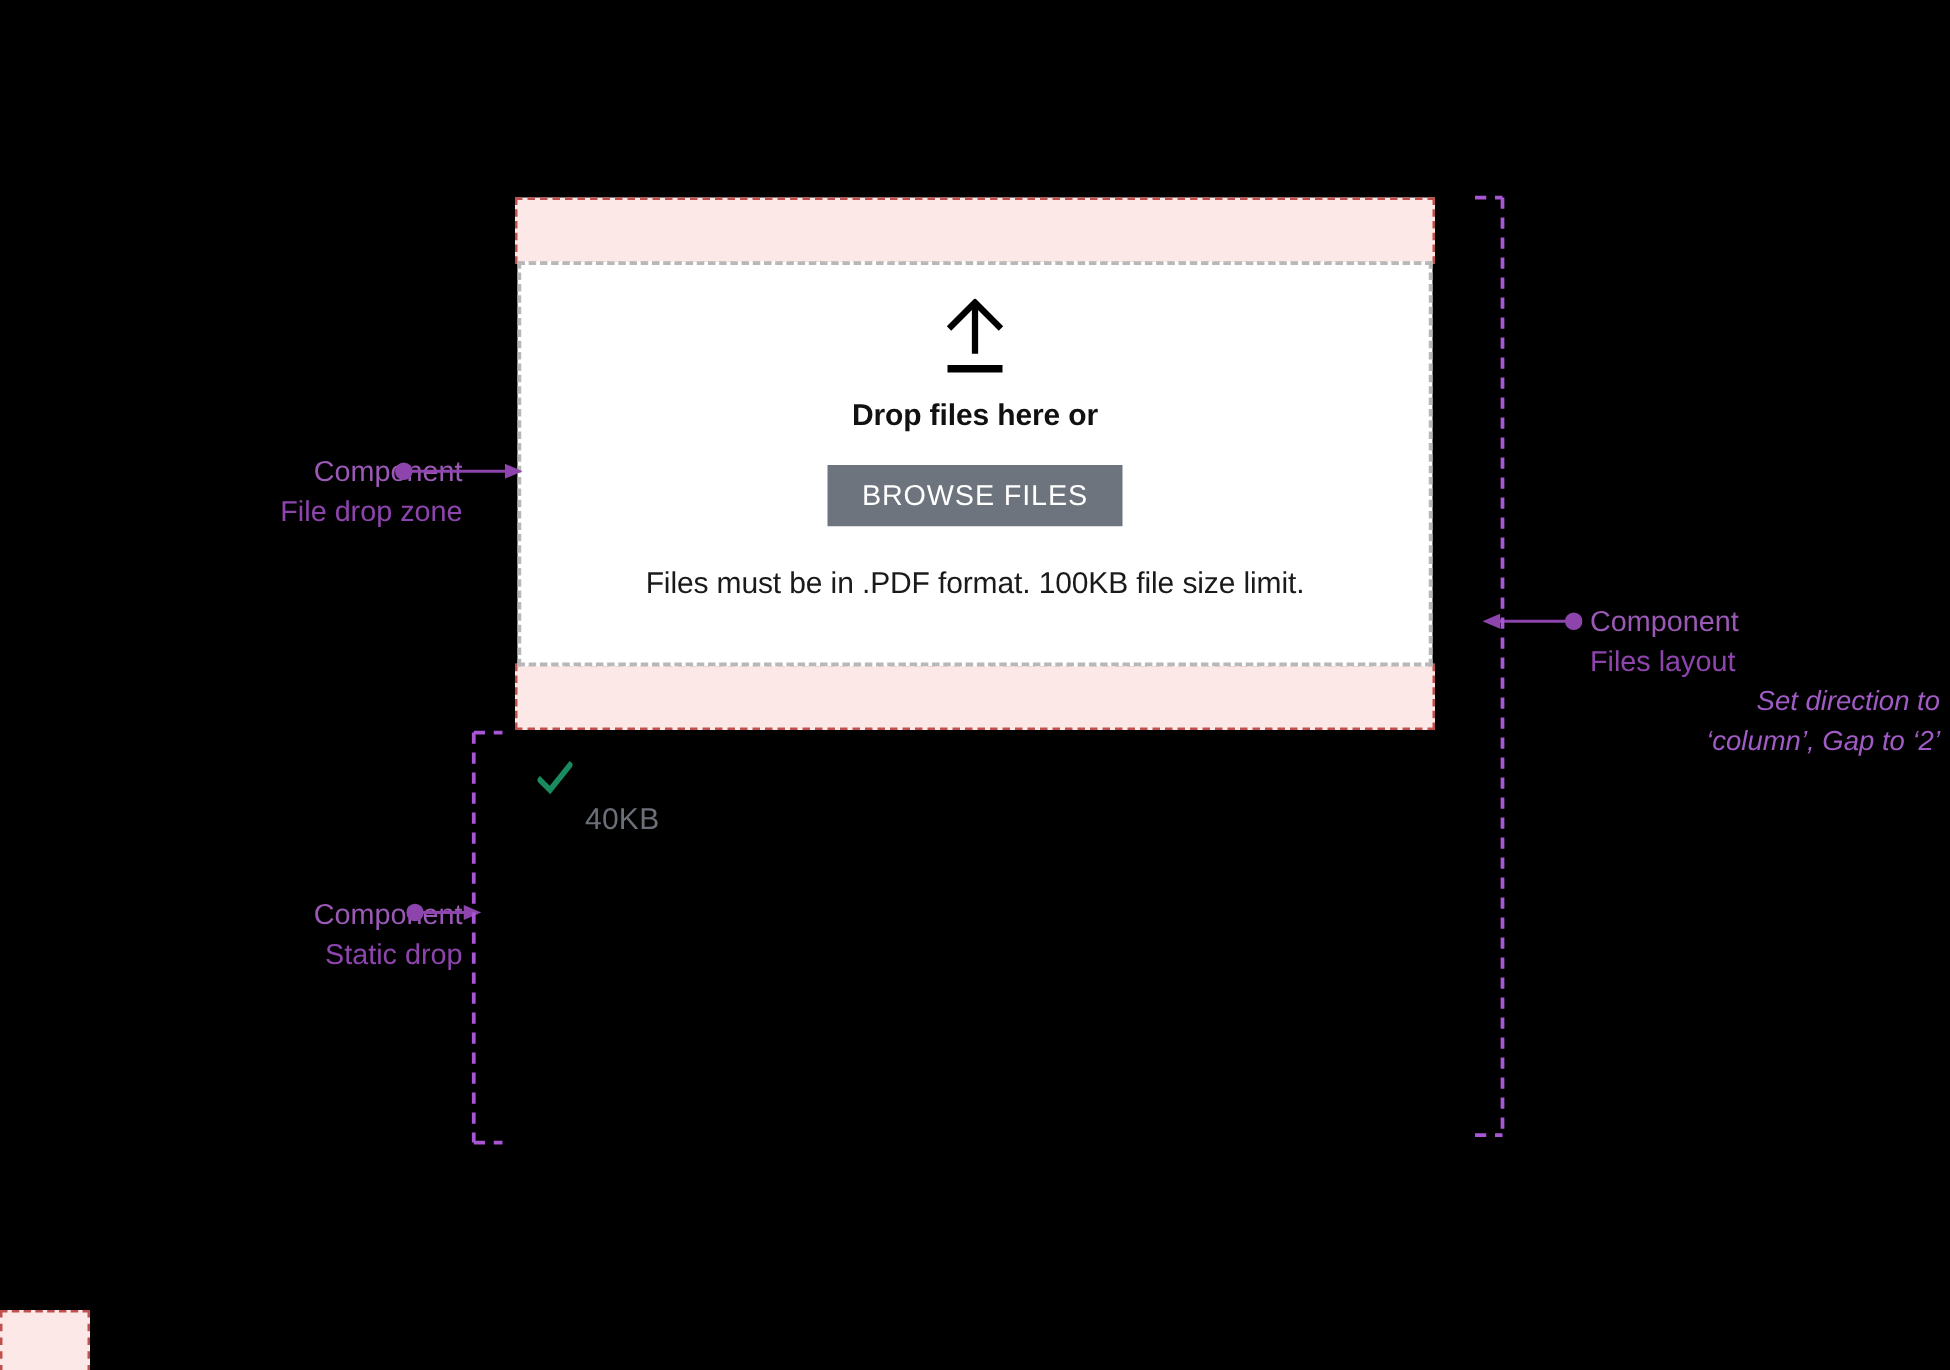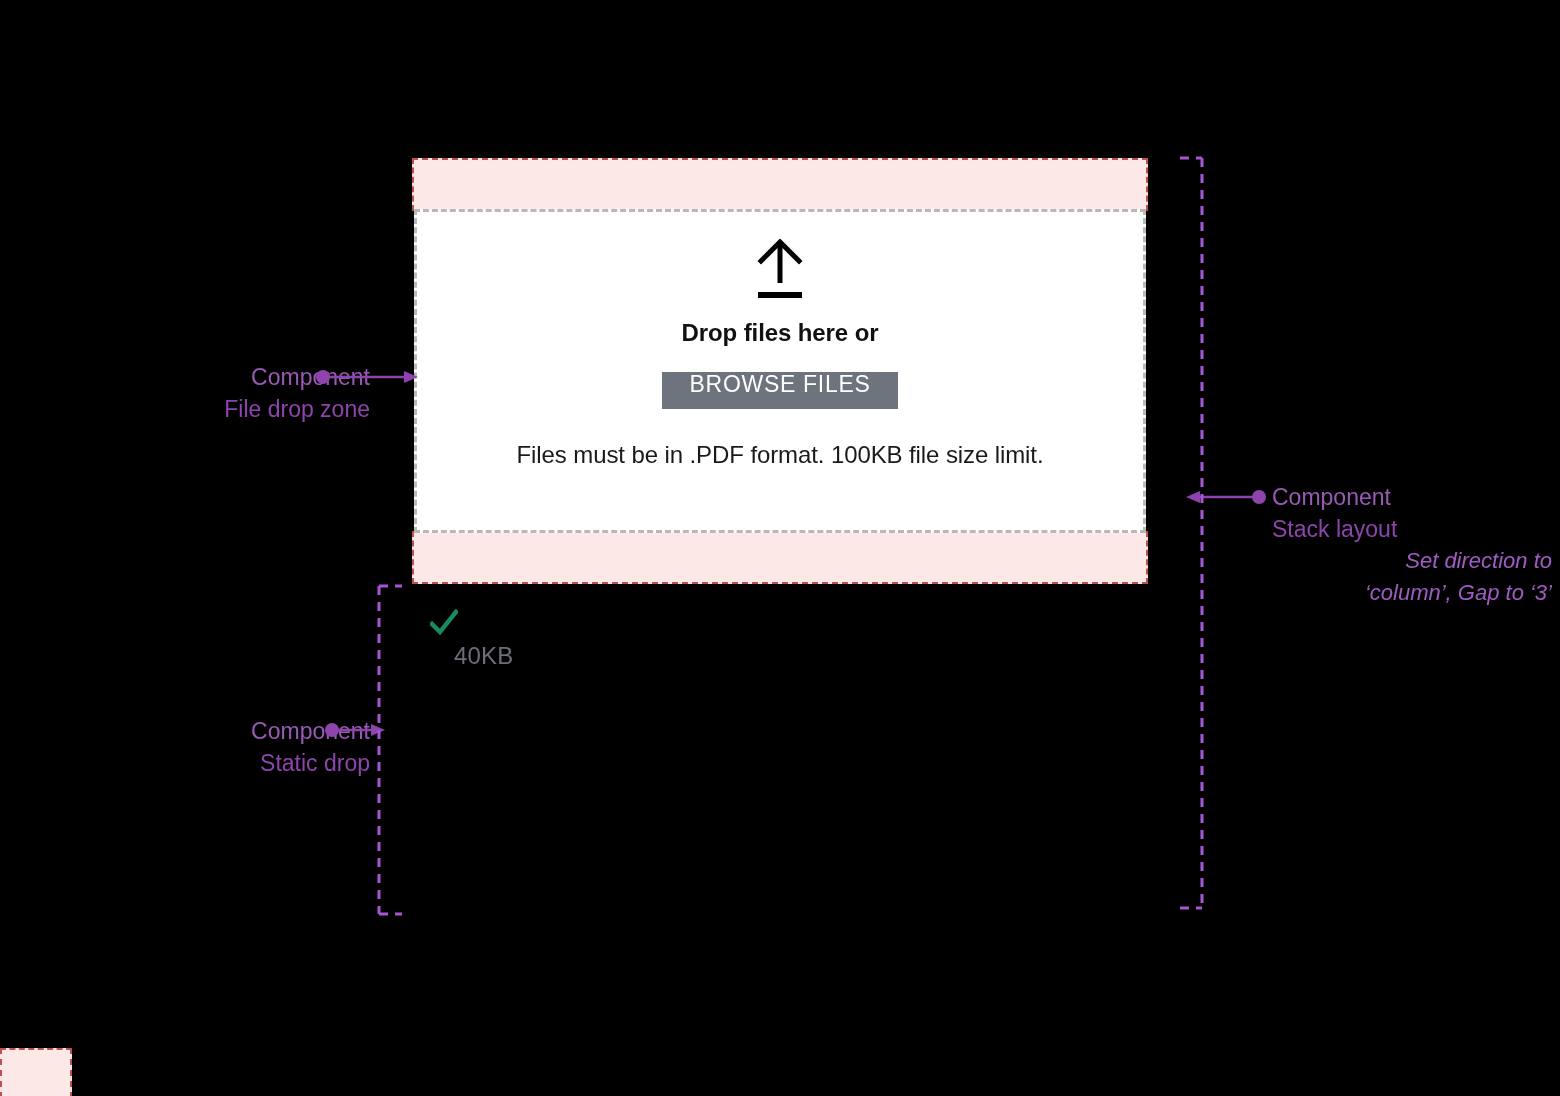--- a/index.html
+++ b/index.html
@@ -63,21 +63,21 @@
     letter-spacing: -0.1px;
   }
   #browse-files-button {
     margin-top: 25px;
     background: #6e747d;
     color: #ffffff;
     border: none;
     font-family: "Liberation Sans", sans-serif;
     font-size: 23px;
     letter-spacing: 0.7px;
-    padding: 0 28px 13px 28px;
+    padding: 12px 28px 13px 28px;
     cursor: pointer;
     line-height: 1.05;
   }
   #drop-hint {
     margin-top: 32px;
     font-size: 24px;
     color: #1a1a1a;
     letter-spacing: -0.1px;
     text-align: center;
   }
@@ -95,21 +95,21 @@
   }
   .status-icon {
     position: absolute;
     left: 0;
     top: 0;
     width: 28px;
     height: 34px;
   }
   .item-size {
     position: absolute;
-    left: 24px;
+    left: 38px;
     top: 36px;
     font-size: 24px;
     color: #6b7078;
     letter-spacing: 0.2px;
   }
 
   
   .annotation { position: absolute; }
   .anno-kicker {
     font-size: 23px;
@@ -200,23 +200,23 @@
 </div>
 
 <svg class="connector" id="connector-list" viewBox="0 0 60 18">
   <circle cx="7" cy="9" r="7" fill="#8e44ad"></circle>
   <line x1="10" y1="9" x2="50" y2="9" stroke="#8e44ad" stroke-width="2.5"></line>
   <polygon points="60,9 46,3 46,15" fill="#8e44ad"></polygon>
 </svg>
 
 <div class="annotation" id="anno-stack-layout">
   <div class="anno-kicker">Component</div>
-  <div class="anno-name">Stack layout</div>
+  <div class="anno-name">Files layout</div>
   <div class="anno-note">Set direction to</div>
-  <div class="anno-note">‘column’, Gap to ‘3’</div>
+  <div class="anno-note">‘column’, Gap to ‘2’</div>
 </div>
 
 <svg class="connector" id="connector-stack" viewBox="0 0 80 18">
   <circle cx="73" cy="9" r="7" fill="#8e44ad"></circle>
   <line x1="70" y1="9" x2="10" y2="9" stroke="#8e44ad" stroke-width="2.5"></line>
   <polygon points="0,9 14,3 14,15" fill="#8e44ad"></polygon>
 </svg>
 
 <svg class="bracket" id="bracket-stack" viewBox="0 0 26 754">
   <line x1="2" y1="2" x2="24" y2="2" stroke="#a855d6" stroke-width="3" stroke-dasharray="9 7"></line>

